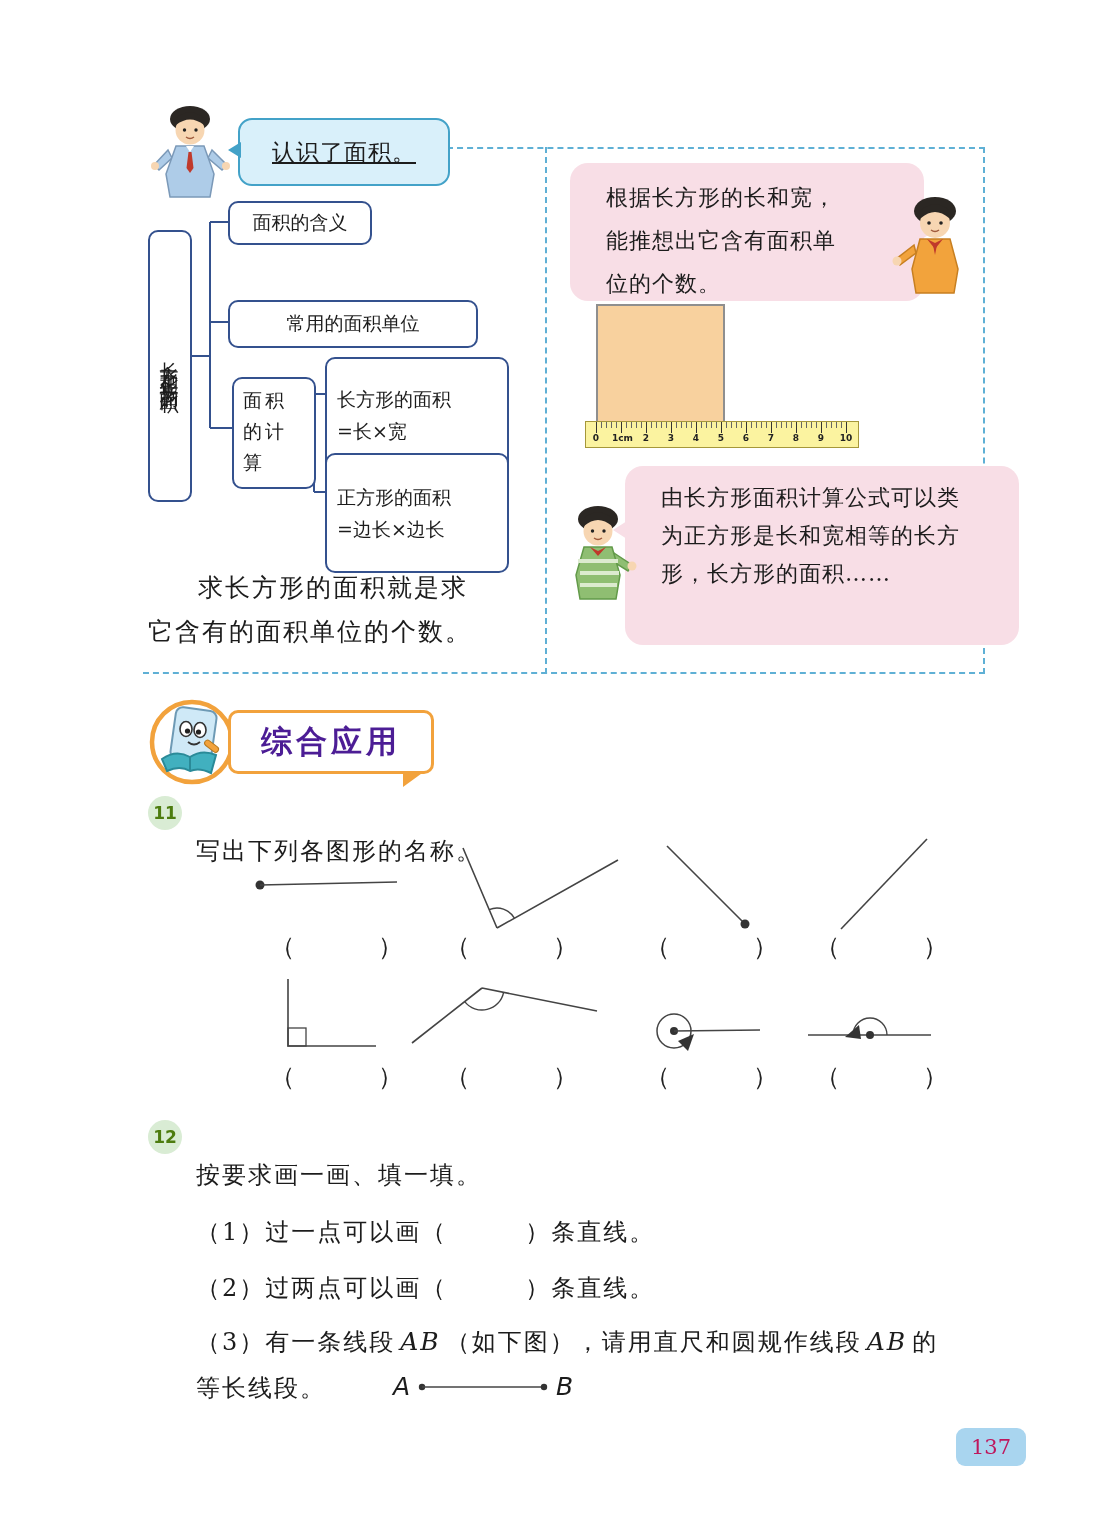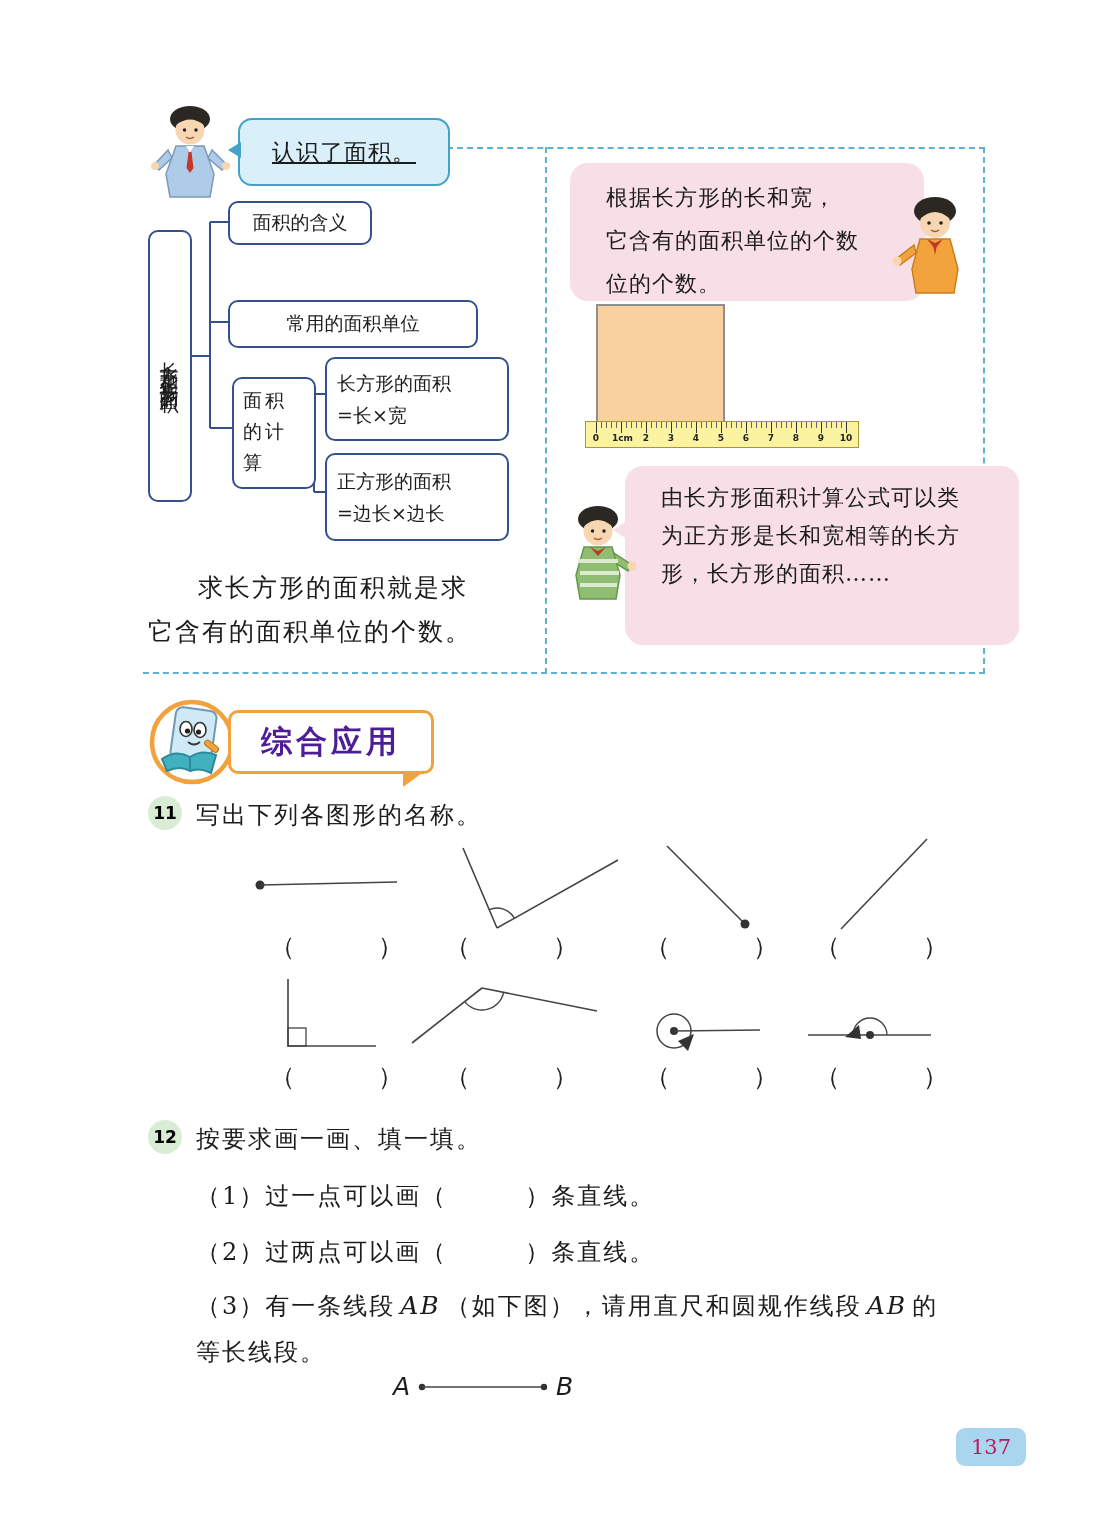--- a/index.html
+++ b/index.html
@@ -41,21 +41,21 @@
   .mm{
     background:#fff;border:2px solid #34518e;border-radius:10px;
     font-size:19px;display:flex;align-items:center;justify-content:center;
     font-family:"DejaVu Serif","Liberation Serif",serif;
   }
   .mm.vert{
     writing-mode:vertical-lr;text-orientation:upright;letter-spacing:4px;
     padding:8px 0;
   }
   .mm.multi{flex-direction:column;align-items:flex-start;justify-content:center;
-    padding:4px 10px;line-height:32px;}
+    padding:20px 10px;line-height:32px;}
   .mm.wrapbox{display:block;padding:6px 9px;line-height:31px;letter-spacing:3px;}
 
   
   .ruler{
     background:#fbf3a0;border:1.5px solid #a5973a;
     background-image:
       repeating-linear-gradient(90deg,#333 0 1.4px,transparent 1.4px 25px),
       repeating-linear-gradient(90deg,#666 0 1px,transparent 1px 5px);
     background-size:252px 11px,252px 6px;
     background-position:10px 0,10px 0;
@@ -74,23 +74,23 @@
   }
   .sec-box .fold{
     position:absolute;right:6px;bottom:-16px;width:0;height:0;
     border-left:22px solid #f2a23c;border-bottom:16px solid transparent;
   }
 
   
   .badge{
     background:#d9ecd4;border-radius:50%;width:34px;height:34px;
     display:flex;align-items:center;justify-content:center;
-    font-size:17px;font-weight:bold;color:#000000;
-  }
-  .qtext{font-size:24px;letter-spacing:2px;}
+    font-size:17px;font-weight:bold;color:#4d7c0f;
+  }
+  .qtext{font-size:24px;letter-spacing:2px;margin-top:36px;}
   .blank{font-size:25px;letter-spacing:2px;text-align:center;color:#222;}
   .ab{font-style:italic;margin:0 5px;font-size:25px;}
   .pagebadge{
     background:#a9d5ef;border-radius:9px;display:flex;align-items:center;
     justify-content:center;font-size:21px;color:#be185d;
   }
   svg{display:block;}
 </style>
 </head>
 <body>
@@ -157,21 +157,21 @@
 </div>
 
 <div class="abs kai" style="left:148px;top:566px;width:400px;font-size:25px;line-height:44px;letter-spacing:2px;">
   <div style="text-indent:2em;">求长方形的面积就是求</div>
   <div>它含有的面积单位的个数。</div>
 </div>
 
 <div class="abs bubble-pink kai" style="left:570px;top:163px;width:282px;height:112px;">
   <div class="tail-r"></div>
   <div>根据长方形的长和宽，</div>
-  <div>它含有的面积单位的个数</div>
+  <div>能推想出它含有面积单</div>
   <div>位的个数。</div>
 </div>
 <svg class="abs" style="left:888px;top:193px;" width="92" height="104" viewBox="0 0 92 104">
   <path d="M26 52 L8 66 L12 72 L28 60 Z" fill="#f2a33c" stroke="#c77f21" stroke-width="1.5"></path>
   <circle cx="9" cy="68" r="4.5" fill="#f7d6b2"></circle>
   <path d="M32 46 L62 46 L70 76 L66 100 L28 100 L24 76 Z" fill="#f2a33c" stroke="#c77f21" stroke-width="1.5"></path>
   <ellipse cx="47" cy="18" rx="21" ry="14" fill="#2b2723"></ellipse>
   <circle cx="47" cy="30" r="15" fill="#f7d6b2"></circle>
   <path d="M33 25 Q47 13 61 25 L61 17 Q47 6 33 17 Z" fill="#2b2723"></path>
   <circle cx="41" cy="30" r="1.8" fill="#222"></circle>

